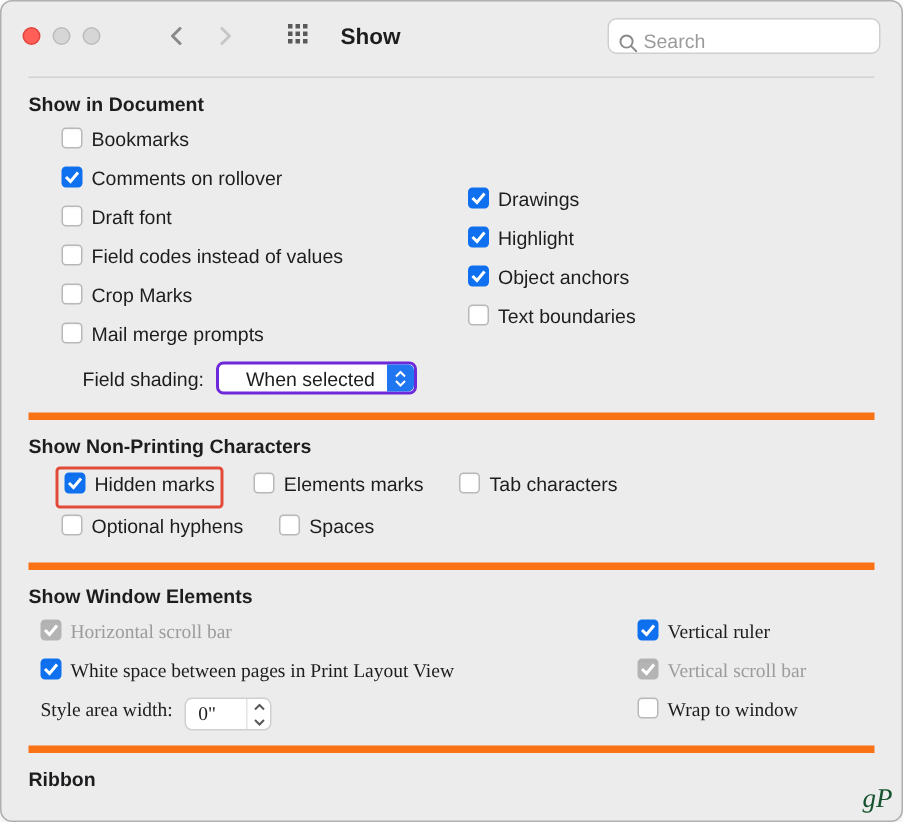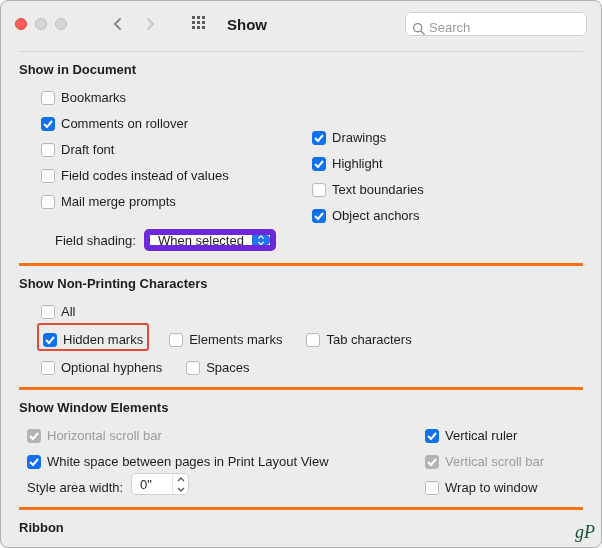--- a/index.html
+++ b/index.html
@@ -56,27 +56,27 @@
       border: none;
       outline: none;
       background: transparent;
       font-size: 13px;
       width: 100%;
       color: #333;
     }
     .search-box input::placeholder { color: #9a9a9a; }
     
     .content { padding: 2px 18px 10px 18px; }
-    .section { border-top: 3px solid #f97316; padding: 10px 0 12px 0; }
+    .section { border-top: 5px solid #f97316; padding: 10px 0 12px 0; }
     .section:first-child { border-top: 1px solid #d2d2d2; margin-top: 2px;}
     .section-title { font-weight: 700; font-size: 13px; margin-bottom: 8px; }
     .two-col { display: flex; }
     .col { flex: 1; display: flex; flex-direction: column; gap: 6px; padding-left: 8px; }
     .col.right { padding-left: 0; margin-top: 40px; }
-    .check-row { display:flex; align-items:flex-end; gap:6px; height:20px; }
+    .check-row { display:flex; align-items:flex-start; gap:6px; height:20px; }
     .check-row.disabled .chk { border-color:#cfcfcf; background:#f4f4f4; }
     .check-row.disabled .chk.checked { background:#b4b4b4; border-color:#b4b4b4;}
     .check-row.disabled label { color:#9c9c9c; }
     .chk {
       width: 14px; height: 14px;
       border-radius: 3px;
       border: 1px solid #b8b8b8;
       background: #fff;
       display: inline-flex;
       align-items:center; justify-content:center;
@@ -86,24 +86,25 @@
     .chk.checked {
       background: #0f70f0;
       border-color: #0f70f0;
     }
     .chk.checked svg { width: 10px; height:10px; color:#fff; display:block;}
     .chk svg { display:none; }
     .field-row { display:flex; align-items:center; gap:8px; margin-top:6px; padding-left: 22px;}
     .select-box {
       display:flex; align-items:center;
       background:#fff;
-      border:6px solid #6d28d9;
+      border:2px solid #6d28d9;
       border-radius:5px;
       height:22px;
       cursor:default;
+      padding-left:10px;
     }
     .select-box .sel-text { padding: 0 8px; font-size:13px; }
     .select-box .sel-arrows {
       width: 18px; height: 100%;
       background: #1f76f0;
       border-top-right-radius: 4px;
       border-bottom-right-radius: 4px;
       display:flex; flex-direction:column; align-items:center; justify-content:center;
       gap:1px;
     }
@@ -129,21 +130,21 @@
     }
     .watermark{
       position:absolute; right:6px; bottom:4px;
       font-family: Georgia, serif; font-size: 18px;
       color:#14532d; font-style:italic;
     }
     .sec-npc .line1{ display:flex; gap:24px; padding-left:22px; align-items:center; flex-wrap:wrap;}
     .sec-npc .line0{ padding-left:22px; margin-bottom:6px;}
     .sec-npc .line2{ display:flex; gap:24px; padding-left:22px; margin-top:6px;}
     .sec-swe .grid2{ display:flex; }
-    .sec-swe .grid2 > div{display:flex;flex-direction:column;gap:6px;}
+    .sec-swe .grid2 > div{display:flex;flex-direction:column;gap:6px;font-family:Liberation Serif, serif;}
     .sec-swe .grid2 .left{ flex: 0 0 72%; padding-left:8px;}
     .sec-swe .grid2 .right{ flex:1; padding-left:0;}
   </style>
 </head>
 <body>
 
 <div class="window">
 
   <div class="titlebar">
     <div class="traffic-lights">
@@ -209,20 +210,24 @@
           <div class="check-row">
               <span class="chk"></span>
               <label>Draft font</label>
             </div>
           <div class="check-row">
               <span class="chk"></span>
               <label>Field codes instead of values</label>
             </div>
           <div class="check-row">
               <span class="chk"></span>
+              <label>Crop Marks</label>
+            </div>
+          <div class="check-row">
+              <span class="chk"></span>
               <label>Mail merge prompts</label>
             </div>
         </div>
         <div class="col right">
           <div class="check-row">
               <span class="chk checked">
                 <svg viewBox="0 0 10 10">
                   <path d="M1 5 L4 8 L9 2" stroke="currentColor" stroke-width="2" fill="none"></path>
                 </svg>
               </span>
@@ -230,30 +235,30 @@
             </div>
           <div class="check-row">
               <span class="chk checked">
                 <svg viewBox="0 0 10 10">
                   <path d="M1 5 L4 8 L9 2" stroke="currentColor" stroke-width="2" fill="none"></path>
                 </svg>
               </span>
               <label>Highlight</label>
             </div>
           <div class="check-row">
+              <span class="chk checked">
+                <svg viewBox="0 0 10 10">
+                  <path d="M1 5 L4 8 L9 2" stroke="currentColor" stroke-width="2" fill="none"></path>
+                </svg>
+              </span>
+              <label>Object anchors</label>
+            </div>
+          <div class="check-row">
               <span class="chk"></span>
               <label>Text boundaries</label>
-            </div>
-          <div class="check-row">
-              <span class="chk checked">
-                <svg viewBox="0 0 10 10">
-                  <path d="M1 5 L4 8 L9 2" stroke="currentColor" stroke-width="2" fill="none"></path>
-                </svg>
-              </span>
-              <label>Object anchors</label>
             </div>
         </div>
       </div>
       <div class="field-row" style="padding-left:36px;">
         <span>Field shading:</span>
         <div class="select-box">
           <span class="sel-text">When selected</span>
           <span class="sel-arrows">
             <svg viewBox="0 0 8 5">
                 <path d="M1 4 L4 1 L7 4" stroke="currentColor" stroke-width="1.4" fill="none"></path>
@@ -261,26 +266,20 @@
             <svg viewBox="0 0 8 5">
                 <path d="M1 1 L4 4 L7 1" stroke="currentColor" stroke-width="1.4" fill="none"></path>
               </svg>
           </span>
         </div>
       </div>
     </div>
 
     <div class="section sec-npc">
       <div class="section-title">Show Non-Printing Characters</div>
-      <div class="line0">
-        <div class="check-row">
-            <span class="chk"></span>
-            <label>All</label>
-          </div>
-      </div>
       <div class="line1">
         <span class="highlight-box">
           <div class="check-row">
               <span class="chk checked">
                 <svg viewBox="0 0 10 10">
                   <path d="M1 5 L4 8 L9 2" stroke="currentColor" stroke-width="2" fill="none"></path>
                 </svg>
               </span>
               <label>Hidden marks</label>
             </div>

